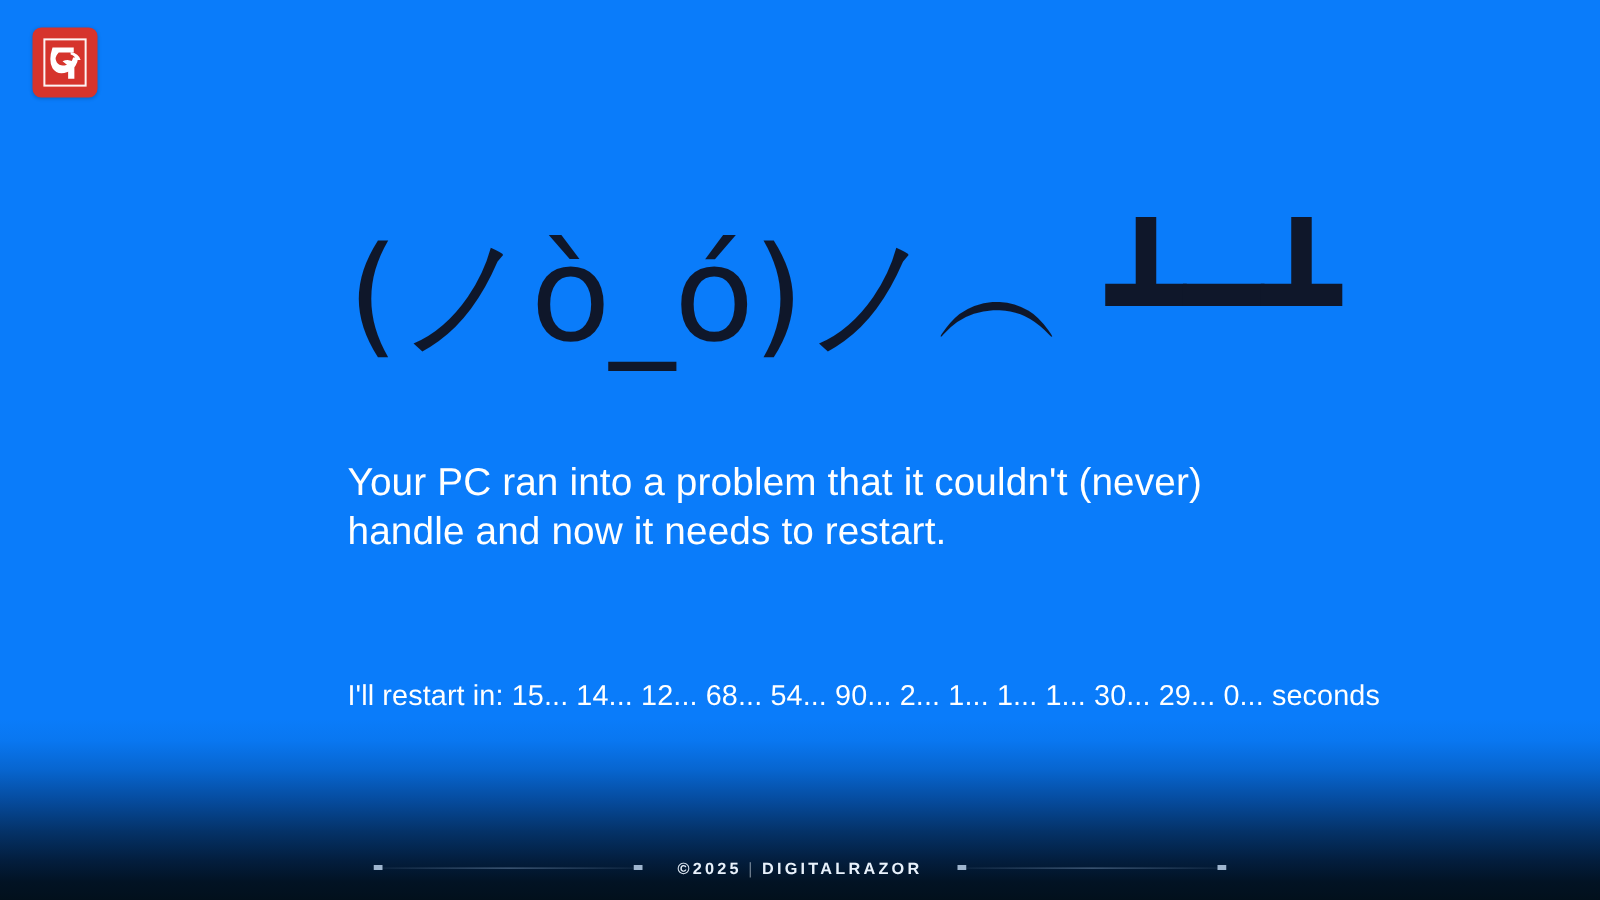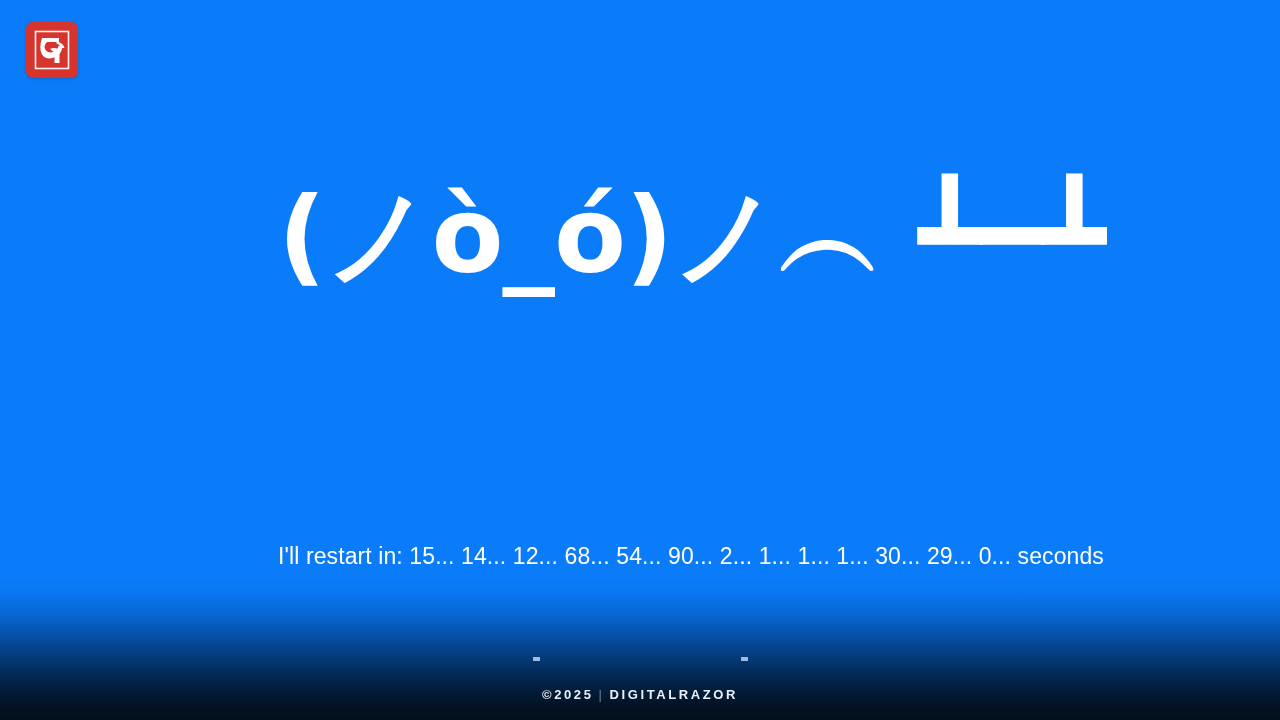--- a/index.html
+++ b/index.html
@@ -66,24 +66,24 @@
     height:720px;
   }
 
   .ascii-art {
     position:absolute;
     top:180px;
     left:0;
     font-family:"DejaVu Sans", sans-serif;
     font-size:105px;
     line-height:1.08;
-    color:#ffffff;
+    color:#0f172a;
     letter-spacing:-1px;
     white-space:nowrap;
-    font-weight:700;
+    font-weight:400;
   }
 
   .headline {
     position:absolute;
     top:366px;
     left:0;
     width:730px;
     font-size:31px;
     line-height:1.26;
     color:#ffffff;
@@ -114,21 +114,20 @@
   
   .footer {
     position:absolute;
     left:0; right:0;
     bottom:0;
     height:52px;
     display:flex;
     align-items:center;
     justify-content:center;
     gap:28px;
-    flex-direction:column;
   }
 
   .rule {
     position:relative;
     width:215px;
     height:1px;
     background:linear-gradient(to right,
         rgba(170,200,235,0.05),
         rgba(170,200,235,0.42),
         rgba(170,200,235,0.05));
@@ -174,20 +173,21 @@
       <path d="M17 20 Q22 17.5 26.5 21 L26.5 34 L21.5 34 L21.5 23.5
                Q19.5 22 17 20 Z" fill="#ffffff"></path>
       <path d="M23.5 12.5 Q30 13.5 31.5 19 L28 19 Q27 15.5 23.5 14.5 Z" fill="#ffffff"></path>
     </svg>
   </div>
 
   <div class="content">
 
     <div class="ascii-art">(ノò_ó)ノ︵ ┻━┻</div>
 
+    <div class="headline">Your PC ran into a problem that it couldn't (never) handle and now it needs to restart.</div>
 
 
     <div class="restart-line">I'll restart in: 15... 14... 12... 68... 54... 90... 2... 1... 1... 1... 30... 29... 0... seconds</div>
   </div>
 
   <div class="footer">
     <div class="rule"></div>
     <div class="copyright">
       <span>©2025</span><span class="sep">|</span><span>DIGITALRAZOR</span>
     </div>

